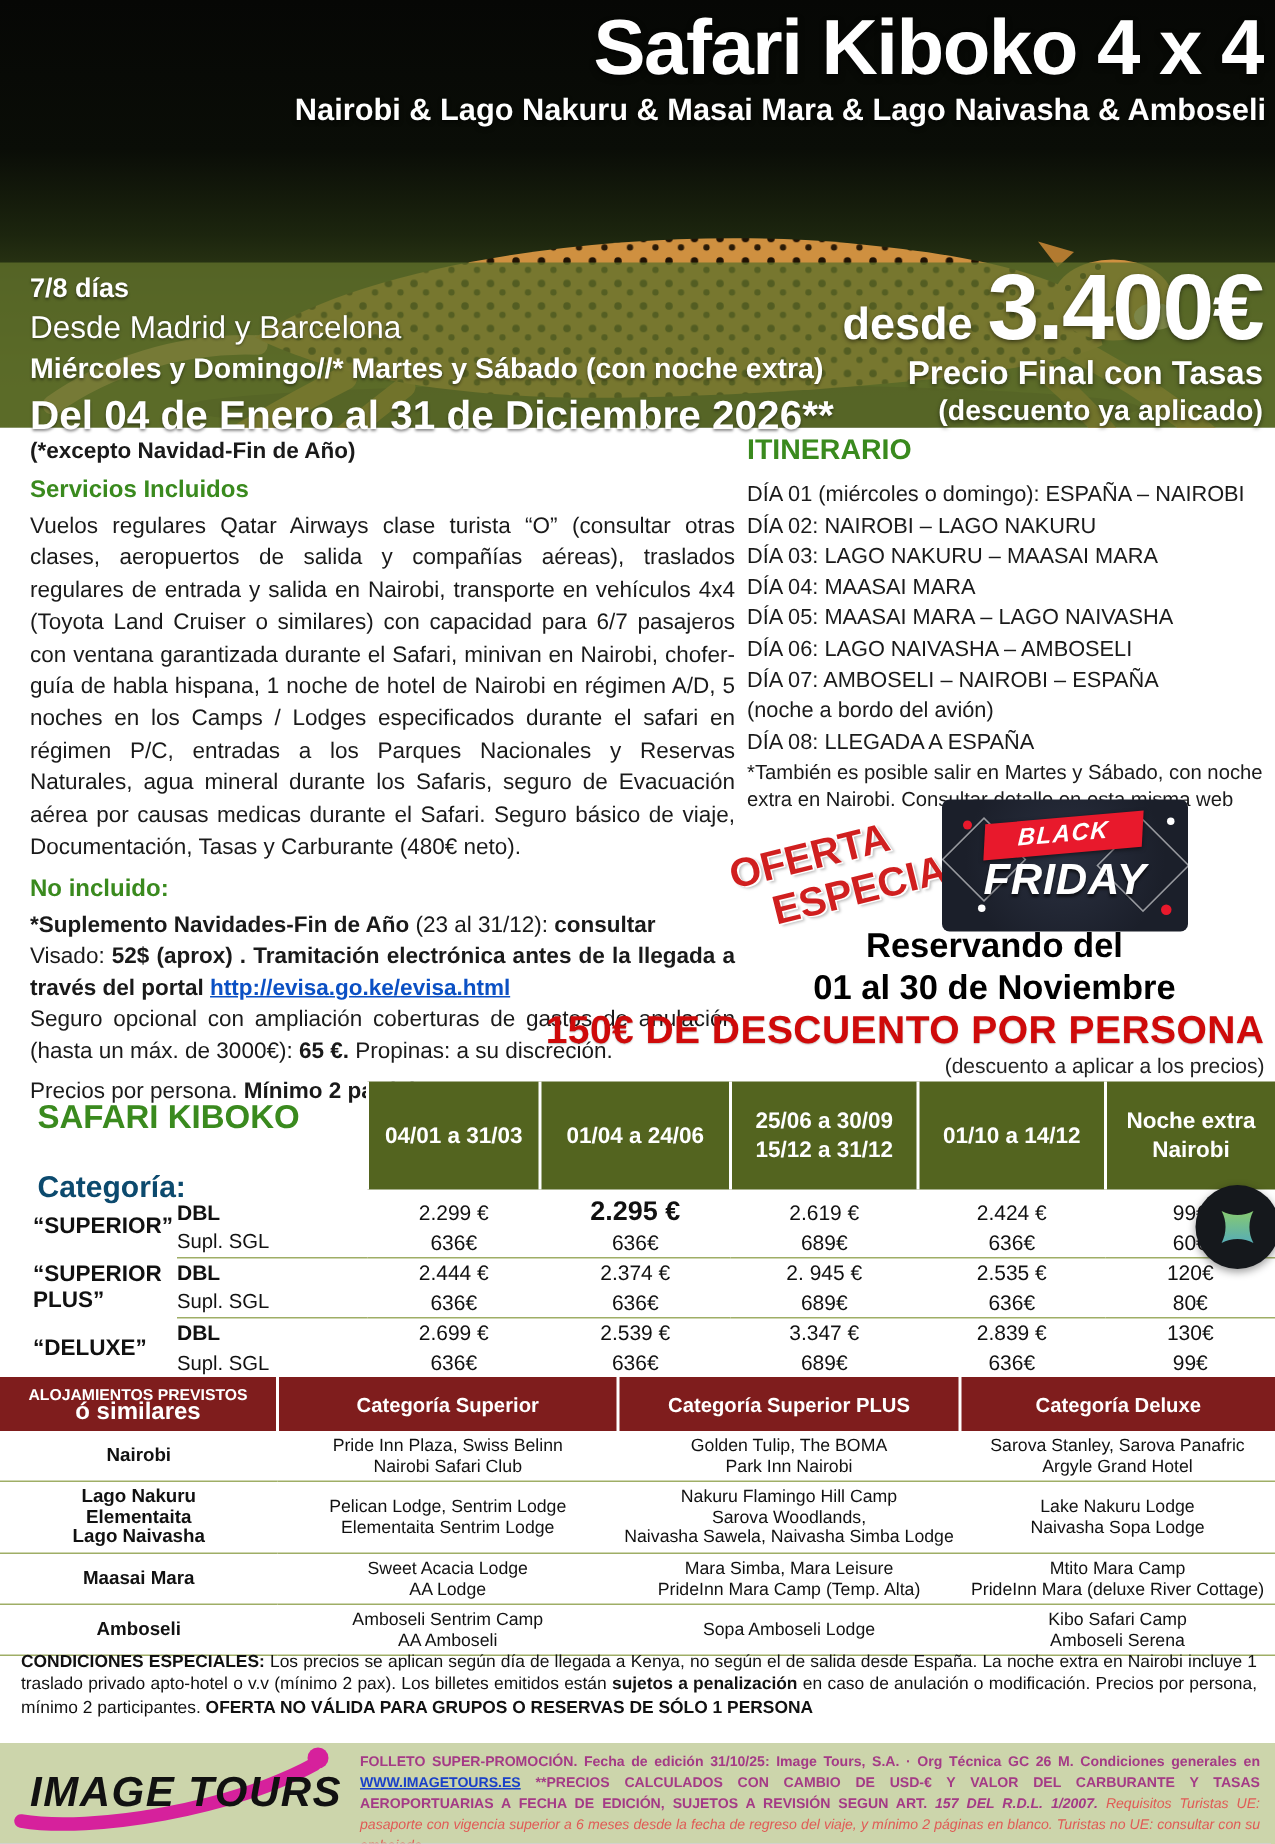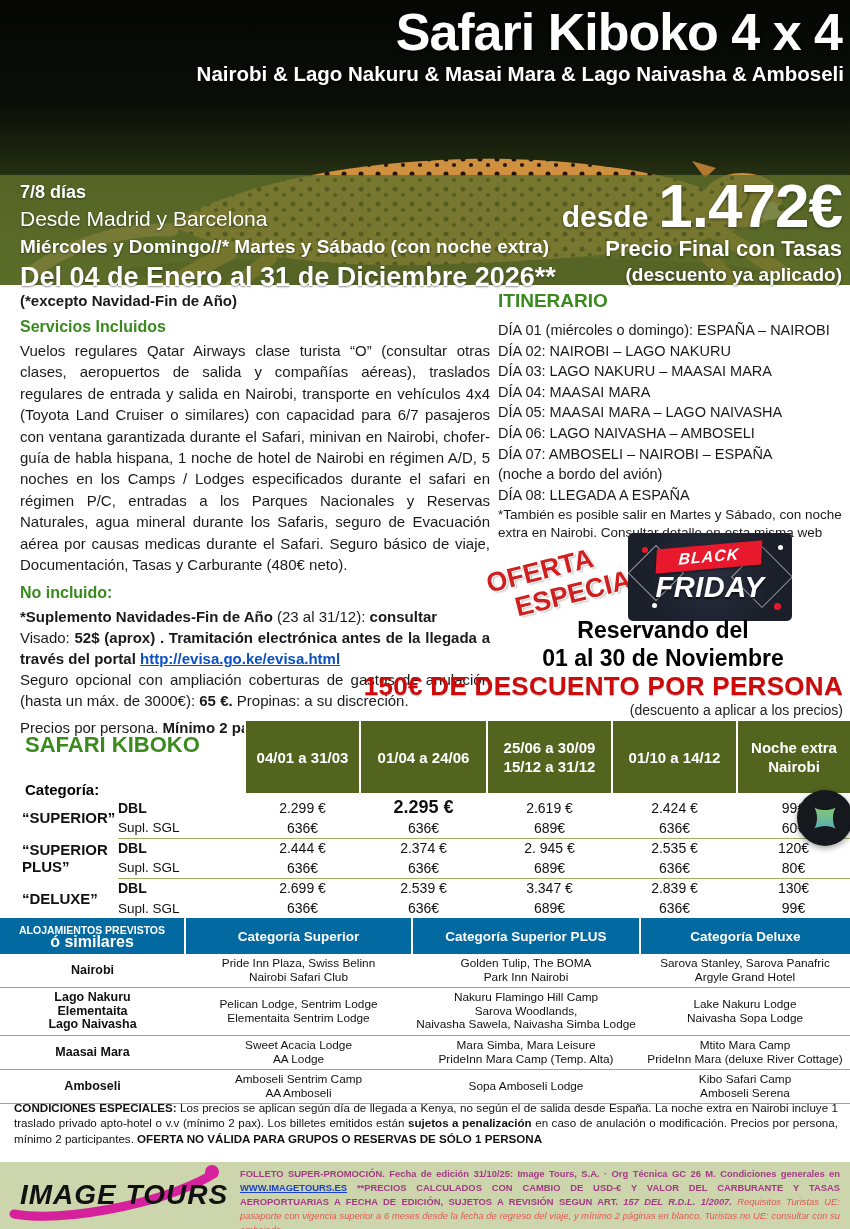--- a/index.html
+++ b/index.html
@@ -62,37 +62,37 @@
   .bf-dot { position:absolute; border-radius:50%; }
   .booking { left:498px; top:616px; width:330px; text-align:center; font-weight:800; font-size:23px;
     line-height:28px; color:#000; }
   .disc-head { right:7px; top:671px; width:560px; text-align:right; color:#cf0a0a; font-weight:800; font-size:26px;
     letter-spacing:.3px; text-shadow:0 1px 1px rgba(0,0,0,.25); }
   .disc-sub { right:7px; top:702px; width:400px; text-align:right; font-size:14px; color:#222; }
 
   
   .ptable-wrap { left:0; top:721px; width:850px; }
   .pt-title { position:absolute; left:25px; top:11px; color:#3a8a1e; font-size:22px; font-weight:800; }
-  .pt-cat { position:absolute; left:25px; top:60px; font-size:15px; font-weight:700; color:#000000; }
+  .pt-cat { position:absolute; left:25px; top:60px; font-size:20px; font-weight:700; color:#0c4a6e; }
   table.pt { border-collapse:collapse; width:850px; table-layout:fixed; }
   table.pt th { background:#53641f; color:#fff; font-weight:700; font-size:15px; height:72px; text-align:center;
     vertical-align:middle; white-space:pre-line; line-height:19px; border-left:2.5px solid #fff; }
   table.pt th.empty { background:transparent; border-left:none; }
   table.pt td { font-size:14px; height:20px; text-align:center; vertical-align:middle; color:#111; padding:0; }
   table.pt td.catcell { text-align:left; padding-left:22px; font-weight:700; font-size:15px; }
   table.pt td.dbl { text-align:left; font-weight:700; }
   table.pt td.sgl { text-align:left; font-size:13.5px; }
   table.pt tr.sep td { border-bottom:1.6px solid #9fae66; }
   table.pt td.hl { font-weight:800; font-size:18px; }
   table.pt tr.gap td { height:4px; }
 
   
   .htable-wrap { left:0; top:918px; width:850px; }
   table.ht { border-collapse:collapse; width:850px; table-layout:fixed; }
-  table.ht th { background:#0369a1; color:#fff; text-align:center; vertical-align:middle; height:36px;
+  table.ht th { background:#7f1d1d; color:#fff; text-align:center; vertical-align:middle; height:36px;
     font-size:13.5px; font-weight:700; border-left:2.5px solid #fff; }
   table.ht th:first-child { border-left:none; }
   table.ht th .hl1 { font-size:10.5px; line-height:11px; display:block; }
   table.ht th .hl2 { font-size:16px; line-height:11px; display:block; font-weight:700; }
   table.ht td { text-align:center; vertical-align:middle; font-size:11.8px; line-height:13.6px; color:#111;
     white-space:pre-line; padding:3px 4px; border-bottom:1.6px solid #9fae66; }
   table.ht td.loc { font-weight:700; font-size:12.5px; }
 
   
   .conds { left:14px; top:1100px; width:824px; font-size:11.6px; line-height:15.3px; text-align:justify; color:#111; }
@@ -151,21 +151,21 @@
   <div class="abs banner"></div>
   <div class="abs banner-left">
     <div class="bl1">7/8 días</div>
     <div class="bl2">Desde Madrid y Barcelona</div>
     <div class="bl3">Miércoles y Domingo//* Martes y  Sábado (con noche extra)</div>
     <div class="bl4">Del 04 de Enero al 31 de Diciembre 2026**</div>
   </div>
   <div class="abs banner-right">
     <div class="from-row">
       <span class="from-label">desde</span>
-      <span class="from-price">1.472€</span>
+      <span class="from-price">3.400€</span>
     </div>
     <div class="tax-note">Precio Final con Tasas</div>
     <div class="disc-note">(descuento ya aplicado)</div>
   </div>
 
   <div class="abs col-left">
     <div class="exception">(*excepto Navidad-Fin de Año)</div>
     <div class="green-h">Servicios Incluidos</div>
     <div class="services-p">Vuelos regulares Qatar Airways clase turista “O” (consultar otras clases, aeropuertos de salida y compañías aéreas), traslados regulares de entrada y salida en Nairobi, transporte en vehículos 4x4 (Toyota Land Cruiser o similares) con capacidad para 6/7 pasajeros con ventana garantizada durante el Safari, minivan en Nairobi, chofer-guía de habla hispana, 1 noche de hotel de Nairobi en régimen A/D, 5 noches en los Camps / Lodges especificados durante el safari en régimen P/C, entradas a los Parques Nacionales y Reservas Naturales, agua mineral durante los Safaris, seguro de Evacuación aérea por causas medicas durante el Safari. Seguro básico de viaje, Documentación, Tasas y Carburante  (480€ neto).</div>
     <div class="ni-block">

